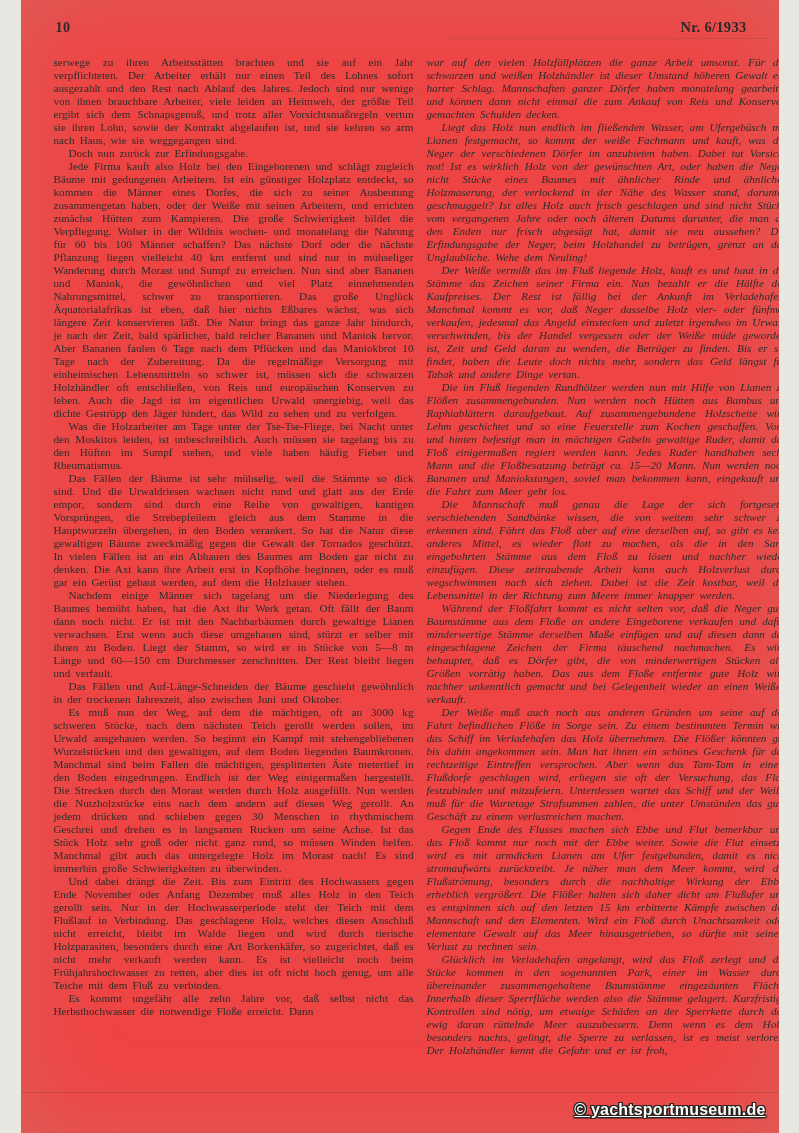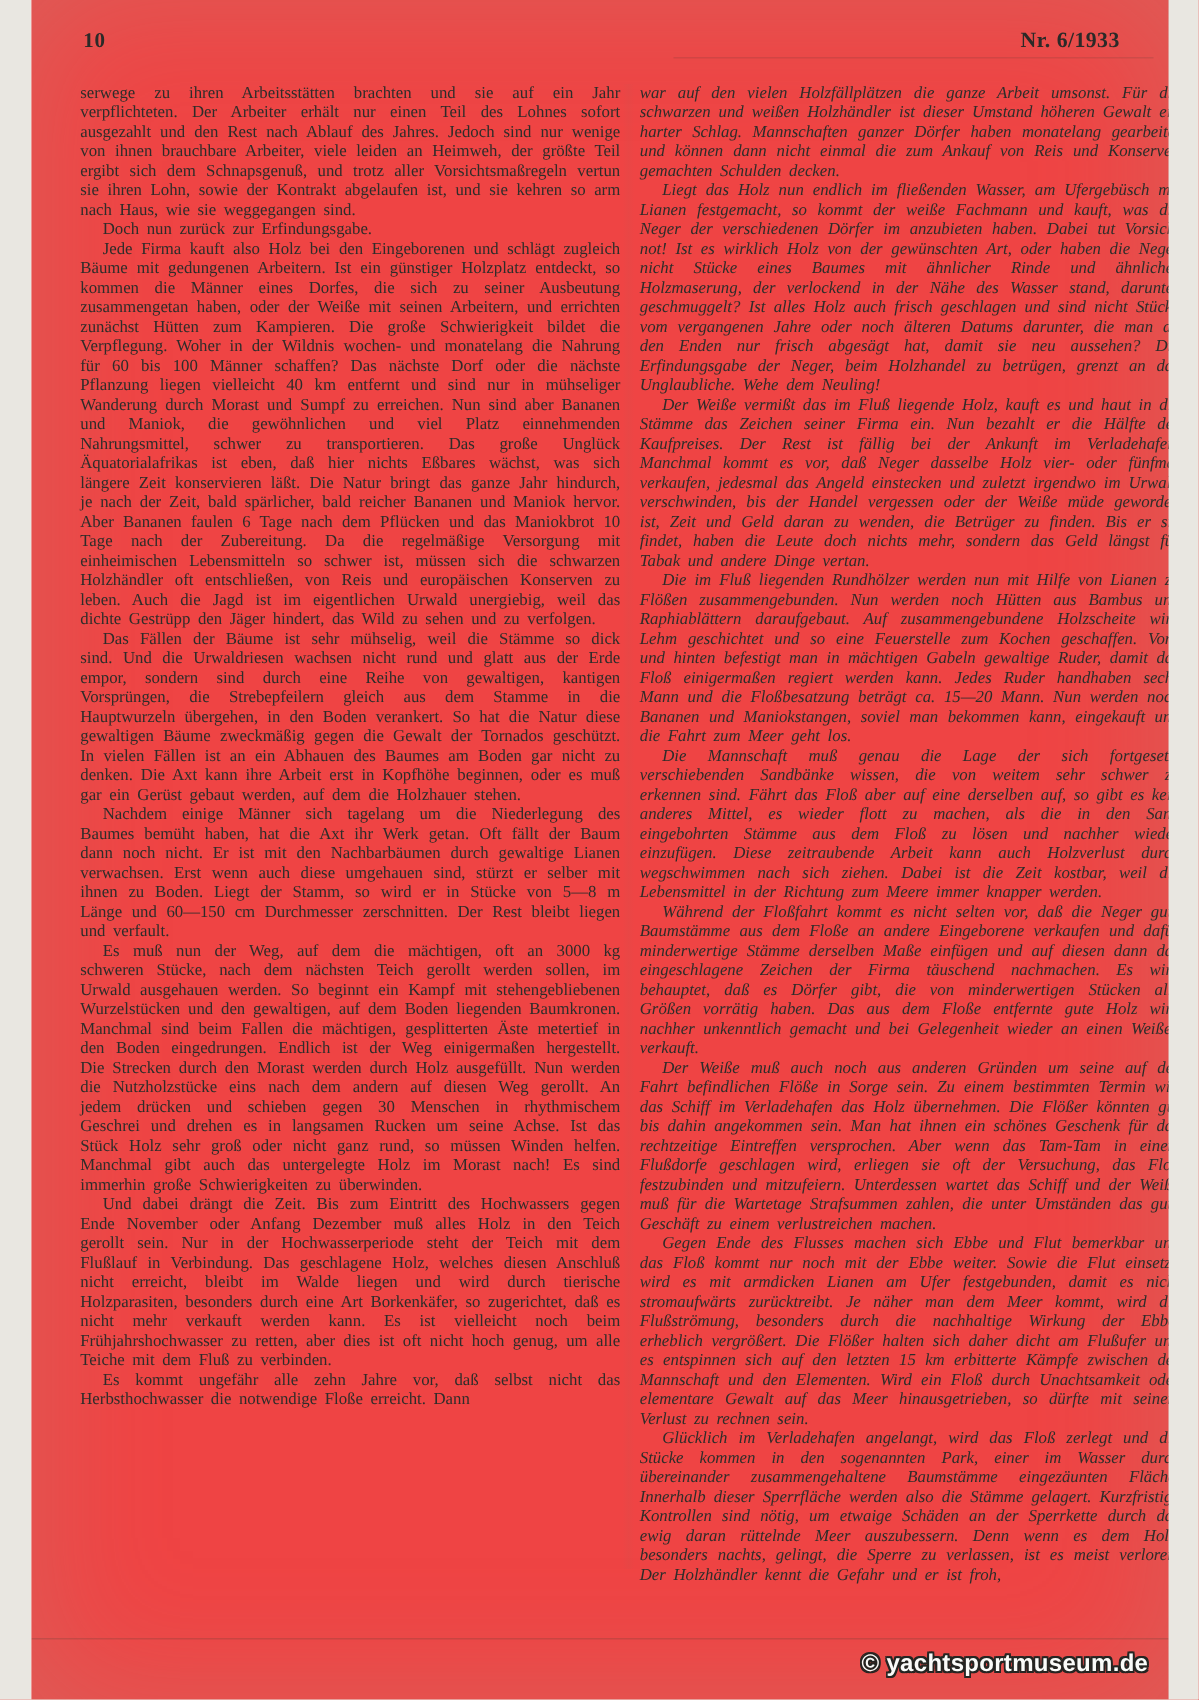--- a/index.html
+++ b/index.html
@@ -93,41 +93,44 @@
     color: #fbfbf9;
     text-shadow:
       -1.2px -1.2px 0 #262522,
        1.2px -1.2px 0 #262522,
       -1.2px  1.2px 0 #262522,
        1.2px  1.2px 0 #262522,
       -1.2px  0     0 #262522,
        1.2px  0     0 #262522,
        0     -1.2px 0 #262522,
        0      1.2px 0 #262522;
+    text-decoration: underline;
   }
 </style>
 </head>
 <body>
 
 <div class="page">
 
   <span class="page-num">10</span>
 
   <span class="issue-num">Nr. 6/1933</span>
 
   <div class="header-rule"></div>
 
   <div class="gutter-shade"></div>
 
   <div class="col col-left">
       <p class="para cont">serwege zu ihren Arbeitsstätten brachten und sie auf ein Jahr verpflichteten. Der Arbeiter erhält nur einen Teil des Lohnes sofort ausgezahlt und den Rest nach Ablauf des Jahres. Jedoch sind nur wenige von ihnen brauchbare Arbeiter, viele leiden an Heimweh, der größte Teil ergibt sich dem Schnapsgenuß, und trotz aller Vorsichtsmaßregeln vertun sie ihren Lohn, sowie der Kontrakt abgelaufen ist, und sie kehren so arm nach Haus, wie sie weggegangen sind.</p>
       <p class="para">Doch nun zurück zur Erfindungsgabe.</p>
       <p class="para">Jede Firma kauft also Holz bei den Eingeborenen und schlägt zugleich Bäume mit gedungenen Arbeitern. Ist ein günstiger Holzplatz entdeckt, so kommen die Männer eines Dorfes, die sich zu seiner Ausbeutung zusammengetan haben, oder der Weiße mit seinen Arbeitern, und errichten zunächst Hütten zum Kampieren. Die große Schwierigkeit bildet die Verpflegung. Woher in der Wildnis wochen- und monatelang die Nahrung für 60 bis 100 Männer schaffen? Das nächste Dorf oder die nächste Pflanzung liegen vielleicht 40 km entfernt und sind nur in mühseliger Wanderung durch Morast und Sumpf zu erreichen. Nun sind aber Bananen und Maniok, die gewöhnlichen und viel Platz einnehmenden Nahrungsmittel, schwer zu transportieren. Das große Unglück Äquatorialafrikas ist eben, daß hier nichts Eßbares wächst, was sich längere Zeit konservieren läßt. Die Natur bringt das ganze Jahr hindurch, je nach der Zeit, bald spärlicher, bald reicher Bananen und Maniok hervor. Aber Bananen faulen 6 Tage nach dem Pflücken und das Maniokbrot 10 Tage nach der Zubereitung. Da die regelmäßige Versorgung mit einheimischen Lebensmitteln so schwer ist, müssen sich die schwarzen Holzhändler oft entschließen, von Reis und europäischen Konserven zu leben. Auch die Jagd ist im eigentlichen Urwald unergiebig, weil das dichte Gestrüpp den Jäger hindert, das Wild zu sehen und zu verfolgen.</p>
+      <p class="para">Was die Holzarbeiter am Tage unter der Tse-Tse-Fliege, bei Nacht unter den Moskitos leiden, ist unbeschreiblich. Auch müssen sie tagelang bis zu den Hüften im Sumpf stehen, und viele haben häufig Fieber und Rheumatismus.</p>
       <p class="para">Das Fällen der Bäume ist sehr mühselig, weil die Stämme so dick sind. Und die Urwaldriesen wachsen nicht rund und glatt aus der Erde empor, sondern sind durch eine Reihe von gewaltigen, kantigen Vorsprüngen, die Strebepfeilern gleich aus dem Stamme in die Hauptwurzeln übergehen, in den Boden verankert. So hat die Natur diese gewaltigen Bäume zweckmäßig gegen die Gewalt der Tornados geschützt. In vielen Fällen ist an ein Abhauen des Baumes am Boden gar nicht zu denken. Die Axt kann ihre Arbeit erst in Kopfhöhe beginnen, oder es muß gar ein Gerüst gebaut werden, auf dem die Holzhauer stehen.</p>
       <p class="para">Nachdem einige Männer sich tagelang um die Niederlegung des Baumes bemüht haben, hat die Axt ihr Werk getan. Oft fällt der Baum dann noch nicht. Er ist mit den Nachbarbäumen durch gewaltige Lianen verwachsen. Erst wenn auch diese umgehauen sind, stürzt er selber mit ihnen zu Boden. Liegt der Stamm, so wird er in Stücke von 5—8 m Länge und 60—150 cm Durchmesser zerschnitten. Der Rest bleibt liegen und verfault.</p>
+      <p class="para">Das Fällen und Auf-Länge-Schneiden der Bäume geschieht gewöhnlich in der trockenen Jahreszeit, also zwischen Juni und Oktober.</p>
       <p class="para">Es muß nun der Weg, auf dem die mächtigen, oft an 3000 kg schweren Stücke, nach dem nächsten Teich gerollt werden sollen, im Urwald ausgehauen werden. So beginnt ein Kampf mit stehengebliebenen Wurzelstücken und den gewaltigen, auf dem Boden liegenden Baumkronen. Manchmal sind beim Fallen die mächtigen, gesplitterten Äste metertief in den Boden eingedrungen. Endlich ist der Weg einigermaßen hergestellt. Die Strecken durch den Morast werden durch Holz ausgefüllt. Nun werden die Nutzholzstücke eins nach dem andern auf diesen Weg gerollt. An jedem drücken und schieben gegen 30 Menschen in rhythmischem Geschrei und drehen es in langsamen Rucken um seine Achse. Ist das Stück Holz sehr groß oder nicht ganz rund, so müssen Winden helfen. Manchmal gibt auch das untergelegte Holz im Morast nach! Es sind immerhin große Schwierigkeiten zu überwinden.</p>
       <p class="para">Und dabei drängt die Zeit. Bis zum Eintritt des Hochwassers gegen Ende November oder Anfang Dezember muß alles Holz in den Teich gerollt sein. Nur in der Hochwasserperiode steht der Teich mit dem Flußlauf in Verbindung. Das geschlagene Holz, welches diesen Anschluß nicht erreicht, bleibt im Walde liegen und wird durch tierische Holzparasiten, besonders durch eine Art Borkenkäfer, so zugerichtet, daß es nicht mehr verkauft werden kann. Es ist vielleicht noch beim Frühjahrshochwasser zu retten, aber dies ist oft nicht hoch genug, um alle Teiche mit dem Fluß zu verbinden.</p>
       <p class="para">Es kommt ungefähr alle zehn Jahre vor, daß selbst nicht das Herbsthochwasser die notwendige Floße erreicht. Dann</p>
     </div>
 
   <div class="col col-right">
       <p class="para cont">war auf den vielen Holzfällplätzen die ganze Arbeit umsonst. Für die schwarzen und weißen Holzhändler ist dieser Umstand höheren Gewalt ein harter Schlag. Mannschaften ganzer Dörfer haben monatelang gearbeitet und können dann nicht einmal die zum Ankauf von Reis und Konserven gemachten Schulden decken.</p>
       <p class="para">Liegt das Holz nun endlich im fließenden Wasser, am Ufergebüsch mit Lianen festgemacht, so kommt der weiße Fachmann und kauft, was die Neger der verschiedenen Dörfer im anzubieten haben. Dabei tut Vorsicht not! Ist es wirklich Holz von der gewünschten Art, oder haben die Neger nicht Stücke eines Baumes mit ähnlicher Rinde und ähnlicher Holzmaserung, der verlockend in der Nähe des Wasser stand, darunter geschmuggelt? Ist alles Holz auch frisch geschlagen und sind nicht Stücke vom vergangenen Jahre oder noch älteren Datums darunter, die man an den Enden nur frisch abgesägt hat, damit sie neu aussehen? Die Erfindungsgabe der Neger, beim Holzhandel zu betrügen, grenzt an das Unglaubliche. Wehe dem Neuling!</p>
       <p class="para">Der Weiße vermißt das im Fluß liegende Holz, kauft es und haut in die Stämme das Zeichen seiner Firma ein. Nun bezahlt er die Hälfte des Kaufpreises. Der Rest ist fällig bei der Ankunft im Verladehafen. Manchmal kommt es vor, daß Neger dasselbe Holz vier- oder fünfmal verkaufen, jedesmal das Angeld einstecken und zuletzt irgendwo im Urwald verschwinden, bis der Handel vergessen oder der Weiße müde geworden ist, Zeit und Geld daran zu wenden, die Betrüger zu finden. Bis er sie findet, haben die Leute doch nichts mehr, sondern das Geld längst für Tabak und andere Dinge vertan.</p>
       <p class="para">Die im Fluß liegenden Rundhölzer werden nun mit Hilfe von Lianen zu Flößen zusammengebunden. Nun werden noch Hütten aus Bambus und Raphiablättern daraufgebaut. Auf zusammengebundene Holzscheite wird Lehm geschichtet und so eine Feuerstelle zum Kochen geschaffen. Vorn und hinten befestigt man in mächtigen Gabeln gewaltige Ruder, damit das Floß einigermaßen regiert werden kann. Jedes Ruder handhaben sechs Mann und die Floßbesatzung beträgt ca. 15—20 Mann. Nun werden noch Bananen und Maniokstangen, soviel man bekommen kann, eingekauft und die Fahrt zum Meer geht los.</p>

